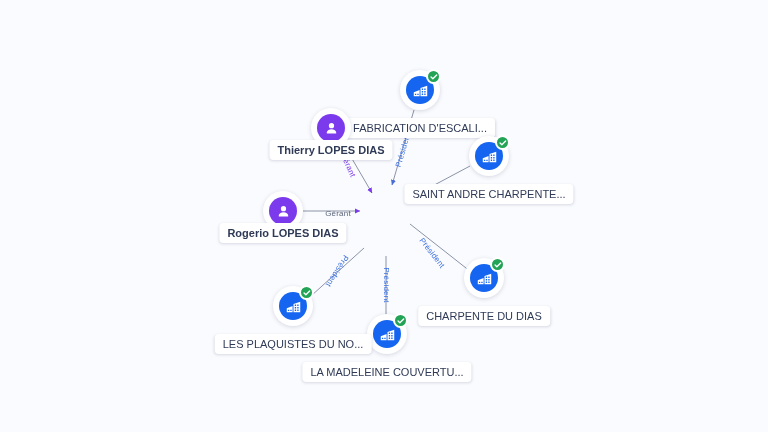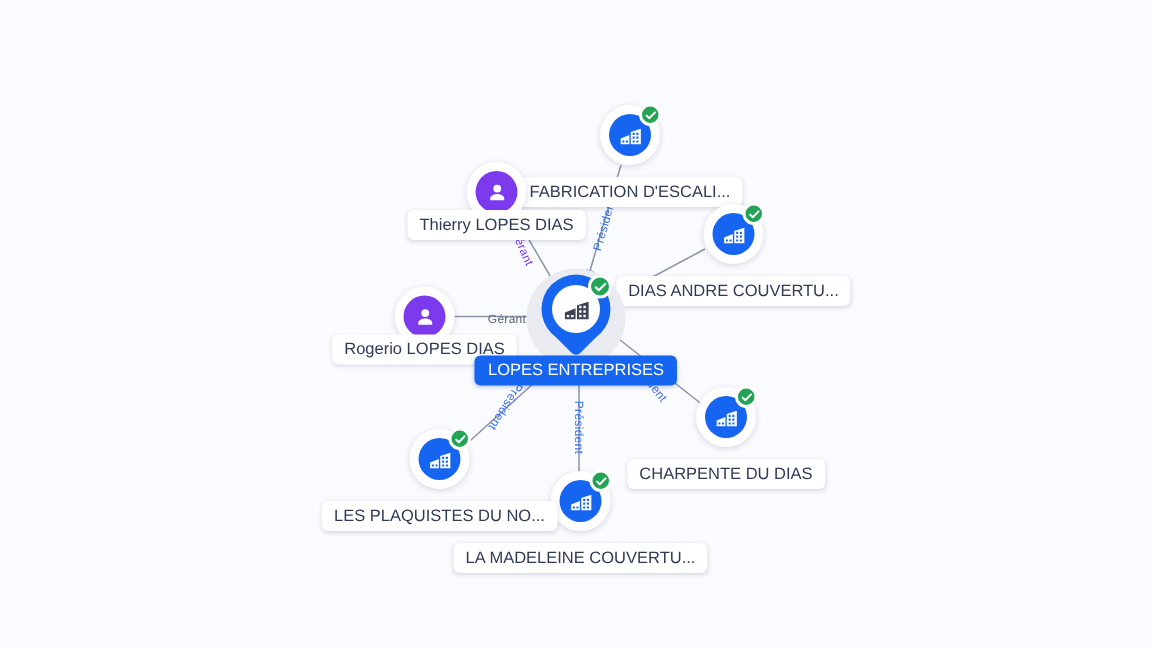--- a/index.html
+++ b/index.html
@@ -46,21 +46,21 @@
   .label{
     position:absolute;left:50%;transform:translateX(-50%);
     top:48px;
     white-space:nowrap;
     background:#ffffff;
     color:#2f3a56;
     font-size:11px;line-height:14px;
     padding:3px 8px;border-radius:4px;
     box-shadow:0 1px 3px rgba(30,40,90,.16);
   }
-  .node.person .label{top:32px;}
+  .node.person .label{top:32px;font-weight:bold;}
 
   
   .halo{
     position:absolute;left:50%;top:50%;
     transform:translate(-50%,-50%);
     width:66px;height:66px;border-radius:50%;
     background:#e9ebf0;
   }
   .pin{position:relative;width:46px;height:58px;}
   .pin .pin-body{
@@ -166,21 +166,21 @@
               <path d="M2.5 20h8.2v-8.6L2.5 14.6V20zm1.6-1.6v-1.9h1.9v1.9H4.1zm3.4 0v-1.9h1.9v1.9H7.5z"></path>
               <path d="M12 20h9.5V5.4L12 8.4V20zm1.8-1.6v-2h1.9v2h-1.9zm3.5 0v-2h1.9v2h-1.9zm-3.5-3.6v-2h1.9v2h-1.9zm3.5 0v-2h1.9v2h-1.9zm-3.5-3.6v-2h1.9v2h-1.9zm3.5 0v-2h1.9v2h-1.9z"></path>
             </svg>
           </div>
           <div class="badge">
             <svg width="8" height="8" viewBox="0 0 12 12">
               <path d="M1.6 6.1 L4.3 8.7 L10 2.9" stroke="#ffffff" stroke-width="2" fill="none" stroke-linecap="round" stroke-linejoin="round"></path>
             </svg>
           </div>
         </div>
-        <div class="label">DIAS ANDRE COUVERTU...</div>
+        <div class="label">SAINT ANDRE CHARPENTE...</div>
       </div>
       <div class="node company" style="left: 484px; top: 278px;">
         <div class="disc">
           <div class="glyph-circle">
             <svg width="17" height="17" viewBox="0 0 24 24" fill="#ffffff">
               <path d="M2.5 20h8.2v-8.6L2.5 14.6V20zm1.6-1.6v-1.9h1.9v1.9H4.1zm3.4 0v-1.9h1.9v1.9H7.5z"></path>
               <path d="M12 20h9.5V5.4L12 8.4V20zm1.8-1.6v-2h1.9v2h-1.9zm3.5 0v-2h1.9v2h-1.9zm-3.5-3.6v-2h1.9v2h-1.9zm3.5 0v-2h1.9v2h-1.9zm-3.5-3.6v-2h1.9v2h-1.9zm3.5 0v-2h1.9v2h-1.9z"></path>
             </svg>
           </div>
           <div class="badge">
@@ -240,33 +240,14 @@
             <svg width="17" height="17" viewBox="0 0 24 24" fill="#ffffff">
               <circle cx="12" cy="8.1" r="3.7"></circle>
               <path d="M12 13.2c-3.7 0-6.6 2.1-6.6 4.3V19h13.2v-1.5c0-2.2-2.9-4.3-6.6-4.3z"></path>
             </svg>
           </div>
         </div>
         <div class="label">Thierry LOPES DIAS</div>
       </div>
     </div>
 
-  <div class="node center" id="center-node" style="left: 384px; top: 212px;">
-    <div class="halo"></div>
-    <div class="pin">
-      <div class="pin-tip"></div>
-      <div class="pin-body"></div>
-      <div class="pin-inner">
-        <svg width="19" height="19" viewBox="0 0 24 24" fill="#3c4452">
-          <path d="M2 20h9v-9.2L2 14.4V20zm1.6-1.6v-2h2.1v2H3.6zm3.6 0v-2h2.2v2H7.2z"></path>
-          <path d="M12.2 20H22V5.2l-9.8 3.1V20zm1.8-1.6v-2.1h2v2.1h-2zm3.6 0v-2.1h2v2.1h-2zm-3.6-3.8v-2.1h2v2.1h-2zm3.6 0v-2.1h2v2.1h-2zm-3.6-3.8V8.7h2v2.1h-2zm3.6 0V8.7h2v2.1h-2z"></path>
-        </svg>
-      </div>
-      <div class="badge">
-        <svg width="9" height="9" viewBox="0 0 12 12">
-          <path d="M1.6 6.1 L4.3 8.7 L10 2.9" stroke="#ffffff" stroke-width="1.9" fill="none" stroke-linecap="round" stroke-linejoin="round"></path>
-        </svg>
-      </div>
-    </div>
-    <div class="center-label">LOPES ENTREPRISES</div>
-  </div>
 
 </div>
 
 </body></html>

